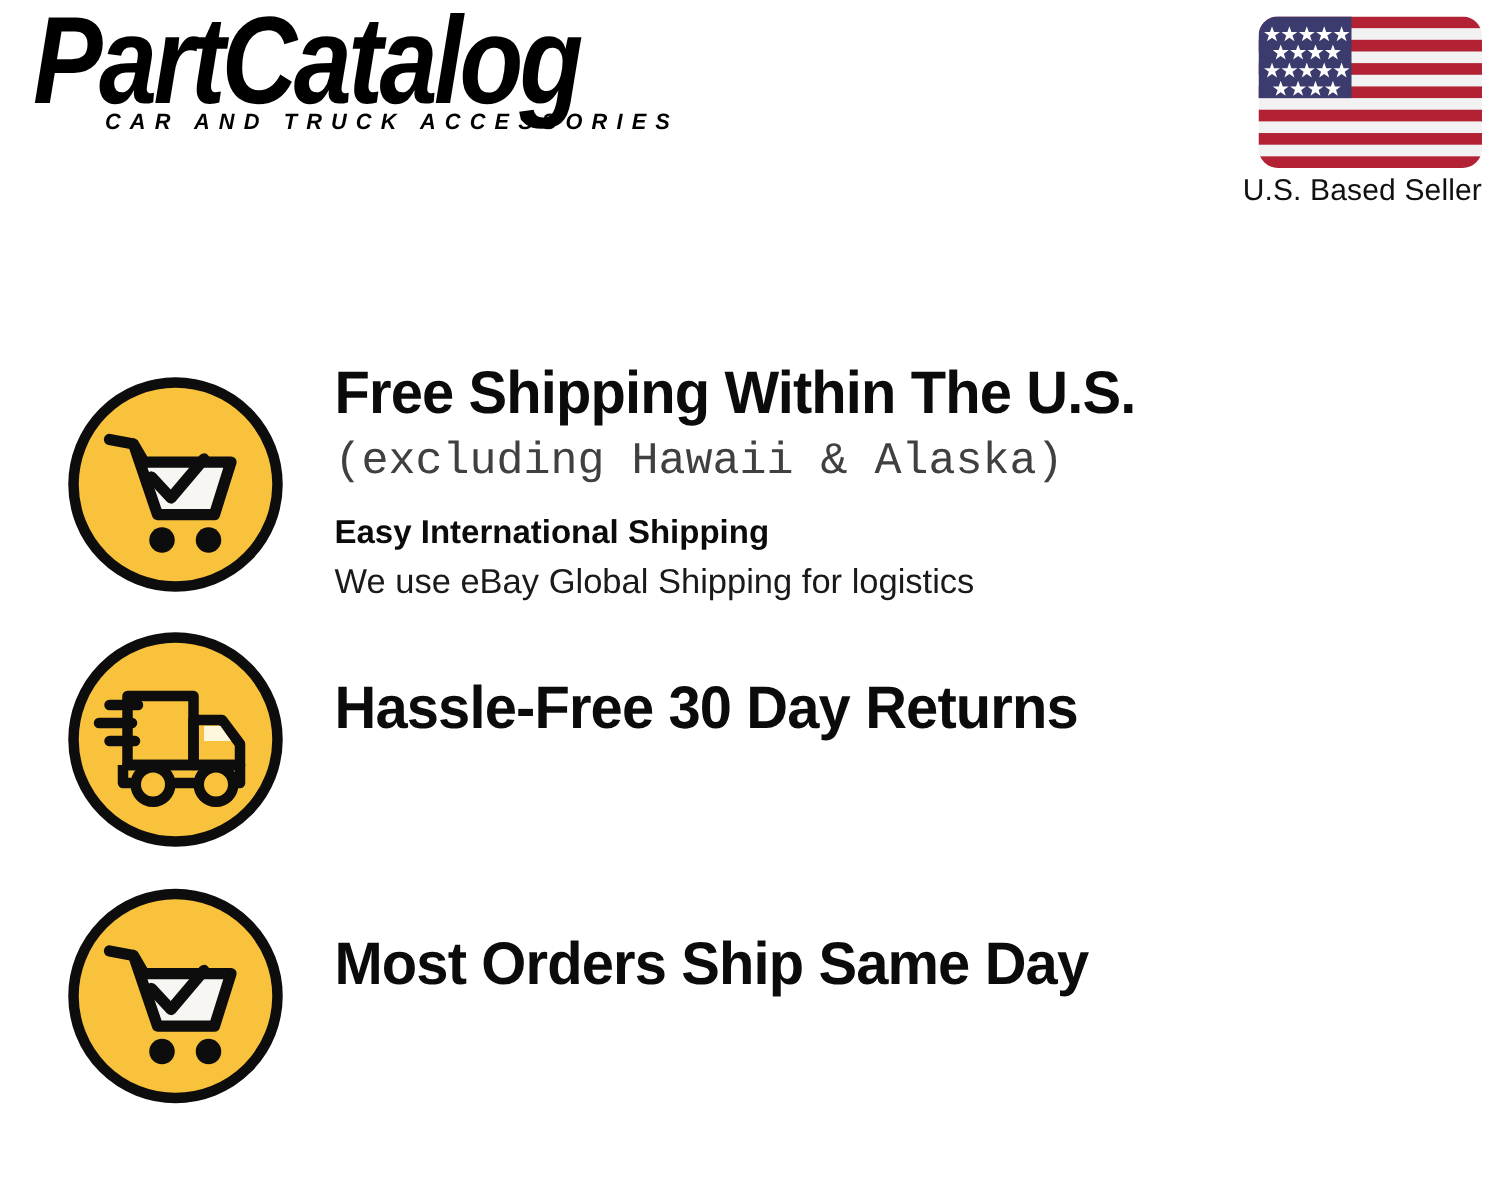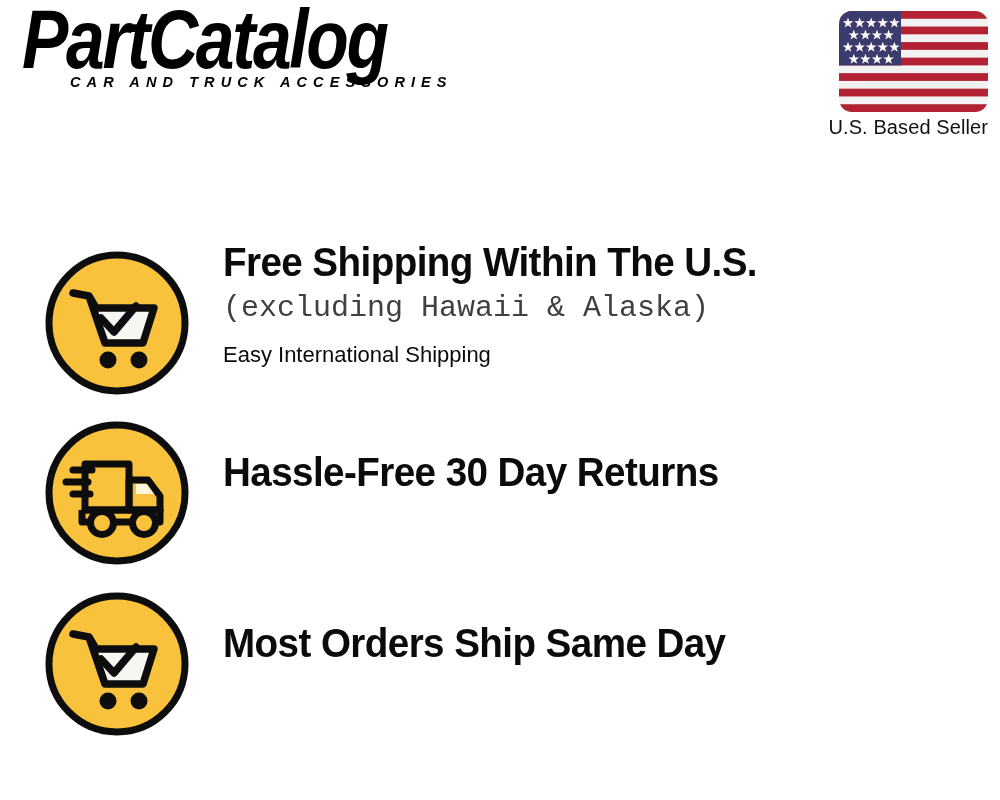--- a/index.html
+++ b/index.html
@@ -117,21 +117,21 @@
     font-size: 30px;
     font-weight: 400;
     color: #404040;
     line-height: 1.32;
     margin-top: 5px;
     white-space: nowrap;
   }
   .feature-sub-strong {
     font-family: "Liberation Sans", sans-serif;
     font-size: 22px;
-    font-weight: 400;
+    font-weight: 700;
     color: #0b0b0b;
     line-height: 1.3;
     margin-top: 13px;
     white-space: nowrap;
   }
   .feature-sub-note {
     font-family: "Liberation Sans", sans-serif;
     font-size: 23px;
     font-weight: 400;
     color: #1a1a1a;
@@ -220,20 +220,21 @@
         <path d="M57 68 L70 82 L92 56" fill="none" stroke="#0D0D0D" stroke-width="7.5" stroke-linecap="round" stroke-linejoin="round"></path>
 
         <circle cx="64" cy="110" r="8.5" fill="#0D0D0D"></circle>
         <circle cx="95" cy="110" r="8.5" fill="#0D0D0D"></circle>
       </svg>
     </div>
     <div class="feature-text">
       <div class="feature-title">Free Shipping Within The U.S.</div>
       <div class="feature-sub">(excluding Hawaii &amp; Alaska)</div>
       <div class="feature-sub-strong">Easy International Shipping</div>
+      <div class="feature-sub-note">We use eBay Global Shipping for logistics</div>
     </div>
   </div>
 
   <div class="feature-row" id="row-returns">
     <div class="feature-icon">
       <svg viewBox="0 0 146 146" xmlns="http://www.w3.org/2000/svg" aria-hidden="true">
         <circle cx="73" cy="73" r="68" fill="#F9C23C" stroke="#0D0D0D" stroke-width="7"></circle>
 
         <g stroke="#0D0D0D" stroke-width="7" stroke-linecap="round">
           <line x1="29" y1="50" x2="48" y2="50"></line>

